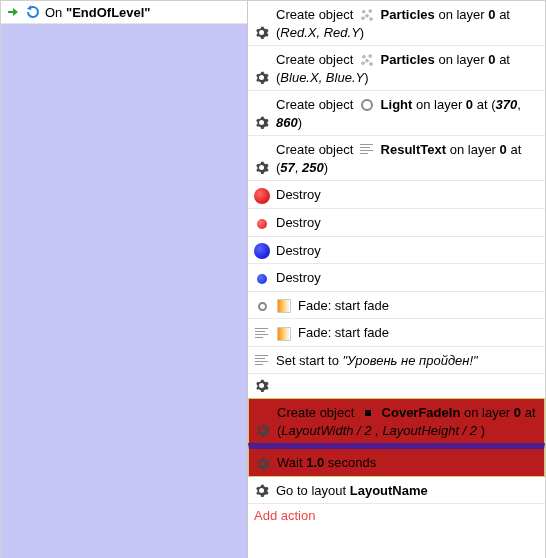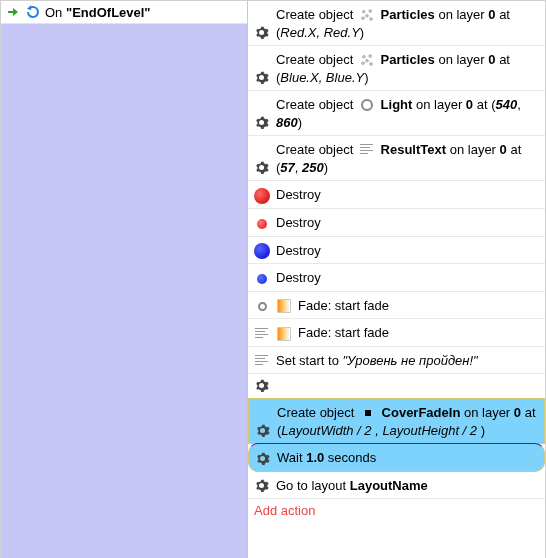--- a/index.html
+++ b/index.html
@@ -38,27 +38,26 @@
   }
   .act-row {
     display: flex;
     align-items: flex-end;
     gap: 6px;
     padding: 4px 6px 4px 6px;
     border-bottom: 1px solid #e8e8e8;
     line-height: 1.35;
   }
   .act-row.sel {
-    background: #7dd3fc;
+    background: #b91c1c;
     border: 1px solid #d6c96a;
     margin: -1px 0 0 0;
   }
   .act-row.sel + .act-row.sel {
-    border-top: 1px solid #4c1d95;
-    border-radius: 10px;
+    border-top: 6px solid #4c1d95;
   }
   .act-text { flex: 1; padding-top: 1px; word-wrap: break-word; }
   .add-action {
     color: #ef4444;
     padding: 4px 6px;
     cursor: pointer;
   }
   .ico { width: 16px; height: 16px; flex: 0 0 16px; display: inline-flex; align-items: center; justify-content: center; }
   .ico.inline { vertical-align: middle; display: inline-flex; margin: 0 2px; position: relative; top: -1px;}
   b { font-weight: 700; }
@@ -180,21 +179,21 @@
         </span>
       <span class="act-text">
         <span>Create object</span>
         <span class="ico inline">
             <span class="ring"></span>
           </span>
         <b>Light</b>
         <span>on layer</span>
         <b>0</b>
         <span>at</span>
-        (<i><b>540</b></i>, <i><b>860</b></i>)
+        (<i><b>370</b></i>, <i><b>860</b></i>)
       </span>
     </div>
 
     <div class="act-row">
       <span class="ico gear">
           <svg viewBox="0 0 16 16">
             <path fill="#444" d="M8 5a3 3 0 1 0 0 6 3 3 0 0 0 0-6zm7 3c0 .5 0 .9-.1 1.3l1.5 1.2-1.5 2.6-1.8-.6c-.7.6-1.5 1-2.3 1.2l-.3 1.9H7.5l-.3-1.9c-.8-.2-1.6-.6-2.3-1.2l-1.8.6L1.6 11l1.5-1.2C3 9.4 3 9 3 8.5s0-.9.1-1.3L1.6 6l1.5-2.6 1.8.6c.7-.6 1.5-1 2.3-1.2L7.5 1h3l.3 1.9c.8.2 1.6.6 2.3 1.2l1.8-.6L16.4 6l-1.5 1.2c.1.4.1.8.1 1.3z" transform="scale(.84) translate(1,1)"></path>
           </svg>
         </span>
       <span class="act-text">

